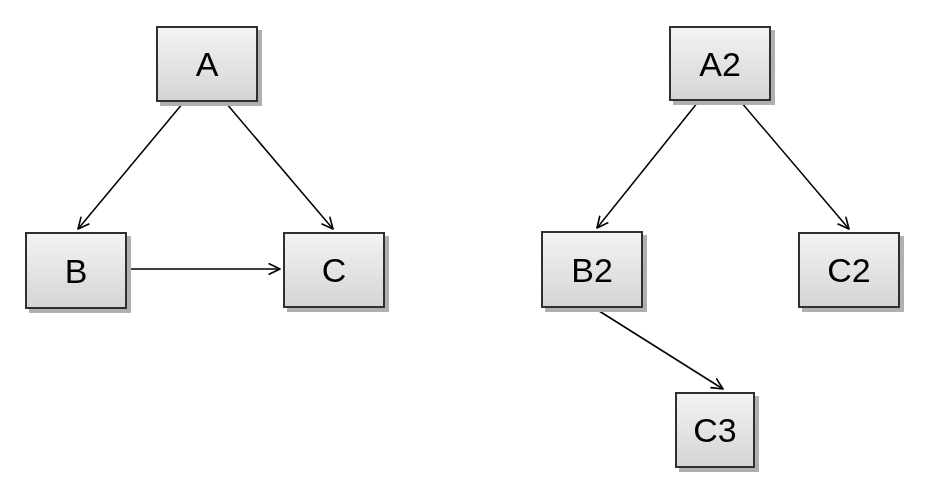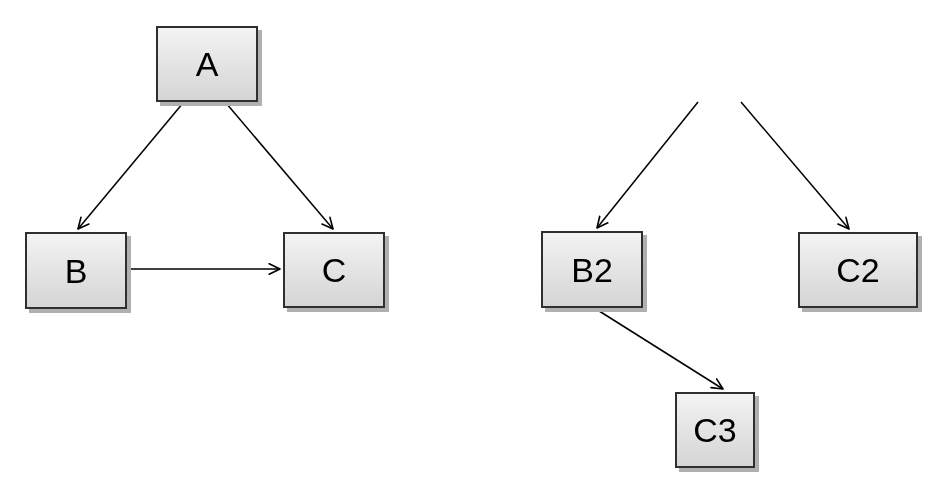--- a/index.html
+++ b/index.html
@@ -62,22 +62,25 @@
 
 <div class="node" style="left: 156px; top: 26px; width: 102px; height: 76px;">
       <span class="node-label">A</span>
     </div>
     <div class="node" style="left: 25px; top: 232px; width: 102px; height: 77px;">
       <span class="node-label">B</span>
     </div>
     <div class="node" style="left: 283px; top: 232px; width: 102px; height: 76px;">
       <span class="node-label">C</span>
     </div>
+    <div class="node" style="left: 669px; top: 26px; width: 102px; height: 75px;">
+      <span class="node-label">A2</span>
+    </div>
     <div class="node" style="left: 541px; top: 231px; width: 102px; height: 77px;">
       <span class="node-label">B2</span>
     </div>
-    <div class="node" style="left: 798px; top: 232px; width: 120px; height: 76px;">
+    <div class="node" style="left: 798px; top: 232px; width: 102px; height: 76px;">
       <span class="node-label">C2</span>
     </div>
     <div class="node" style="left: 675px; top: 392px; width: 80px; height: 76px;">
       <span class="node-label">C3</span>
     </div>
   </div>
 
 </body></html>

